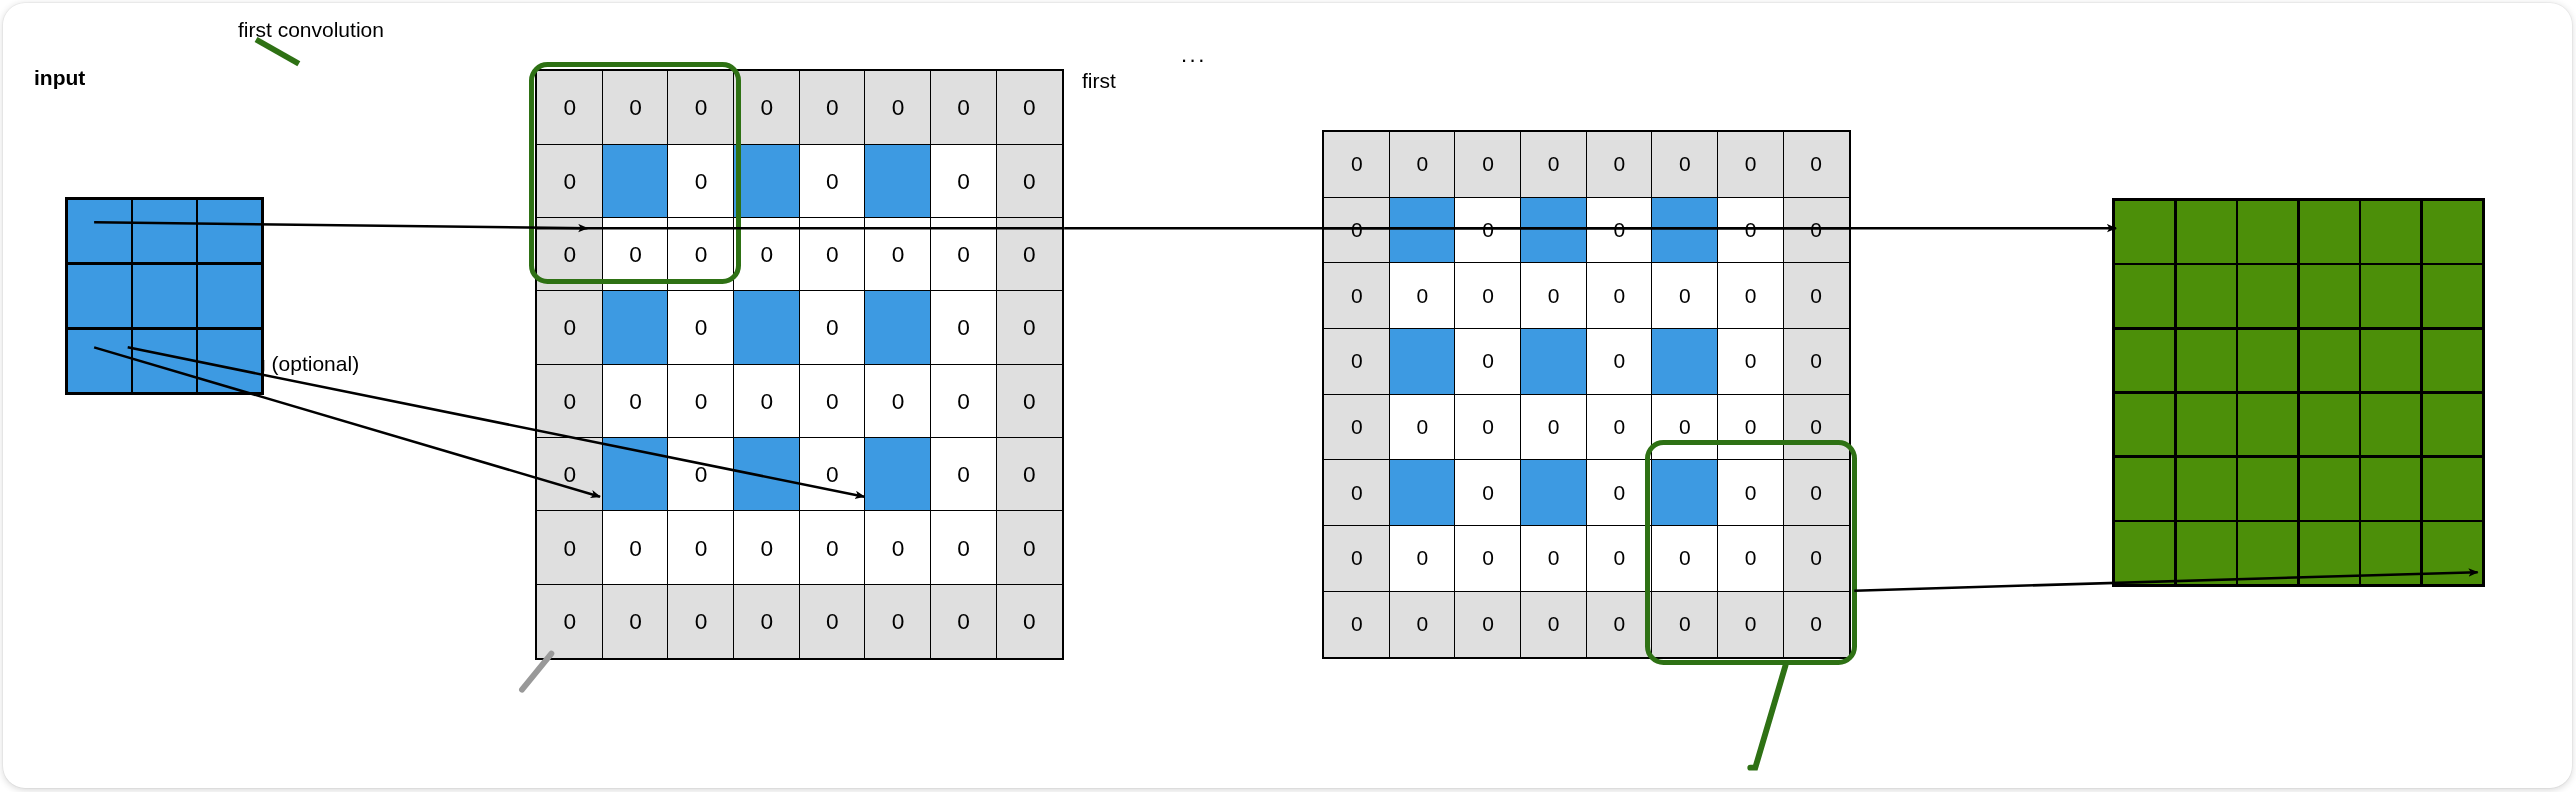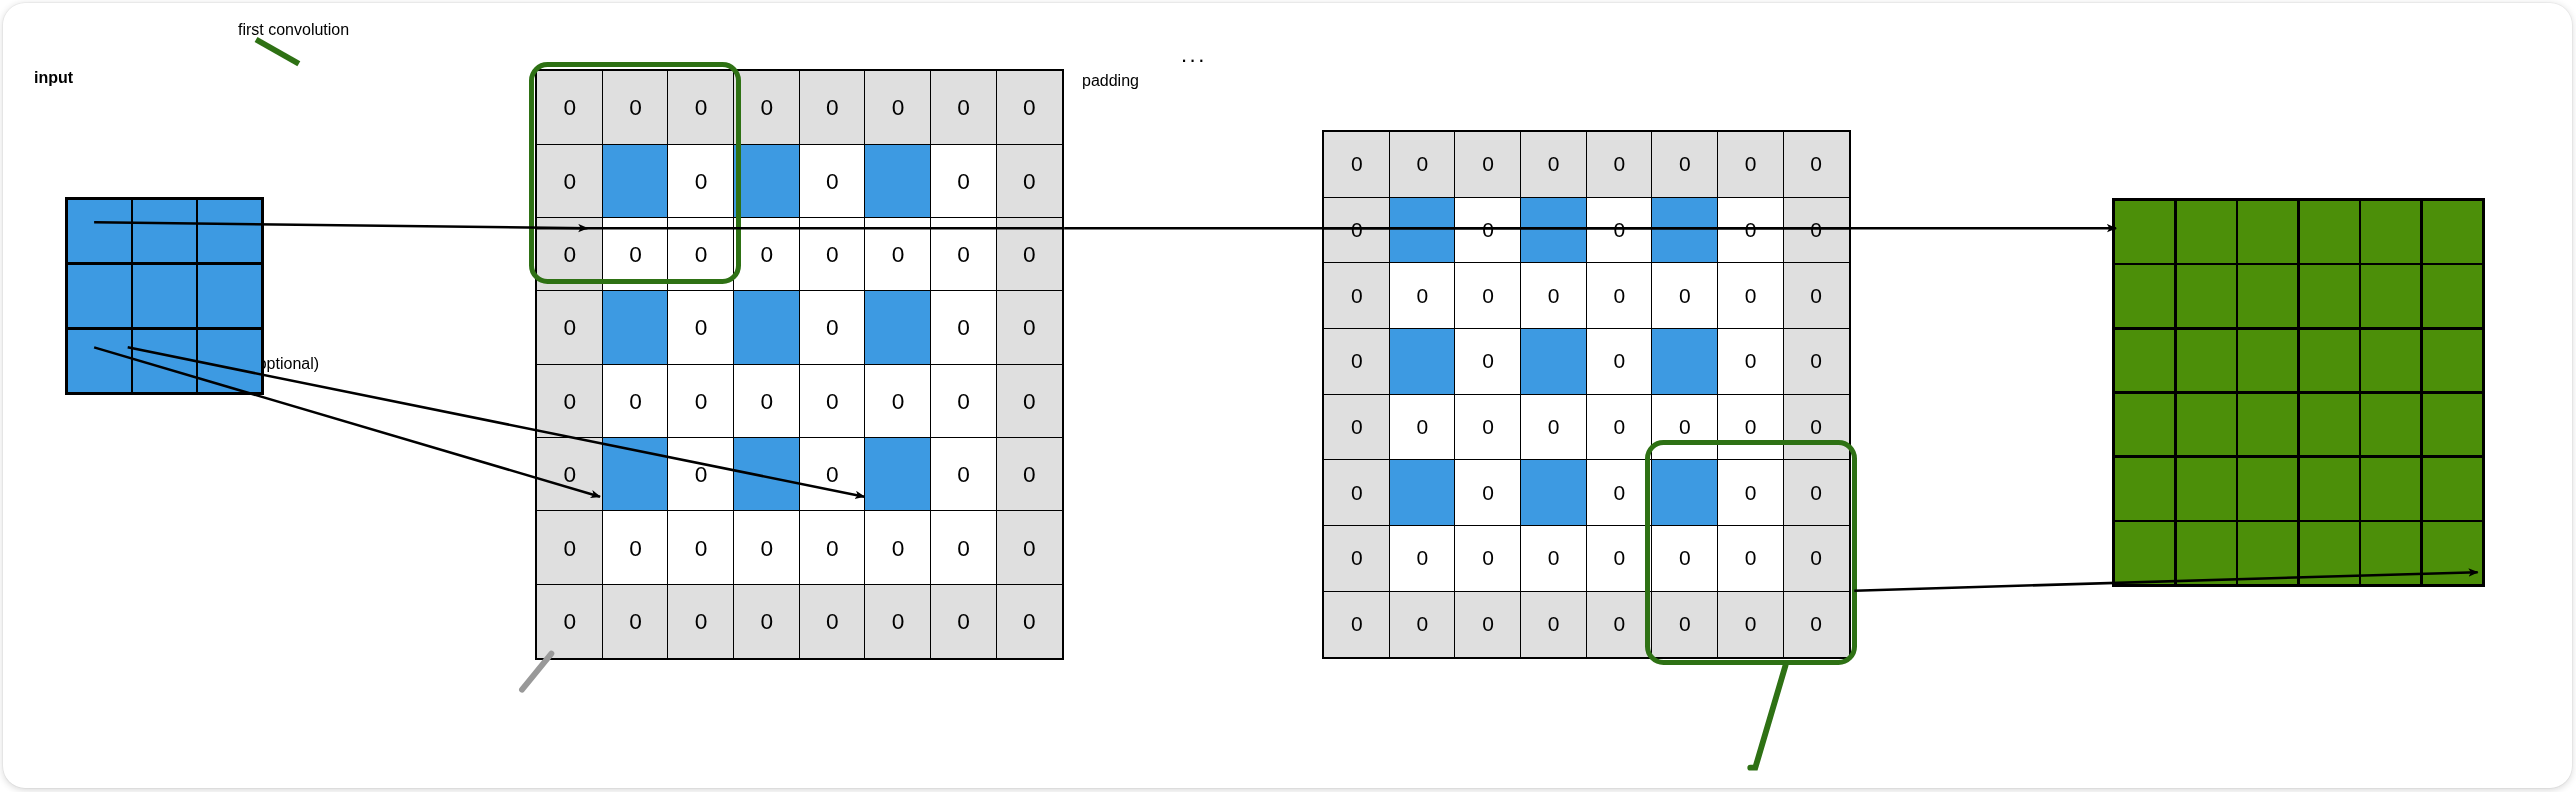--- a/index.html
+++ b/index.html
@@ -6,21 +6,21 @@
   body{width:2576px;height:792px;position:relative;overflow:hidden;
        font-family:"Liberation Sans","DejaVu Sans",sans-serif;}
 
   
   #page-card{
     position:absolute;left:3.4px;top:3.4px;width:2569px;height:785px;
     background:#ffffff;border-radius:22px;
     box-shadow:0 0 0 0.8px rgba(0,0,0,0.045), 0 1.7px 7.6px rgba(0,0,0,0.16);
   }
 
-  .lbl{position:absolute;color:#000;font-size:16px;line-height:21px;white-space:nowrap;}
+  .lbl{position:absolute;color:#000;font-size:21px;line-height:21px;white-space:nowrap;}
 
   
   .grid{position:absolute;display:grid;box-sizing:border-box;
         background:#000;border:2.5px solid #000;}
   .cell{box-sizing:border-box;display:flex;align-items:center;justify-content:center;
         font-size:22.7px;line-height:22.7px;color:#000;
         border:1.7px solid #000;margin:-0.8px;}
   .c-pad{background:#dfdfdf;}
   .c-white{background:#ffffff;}
   .c-blue{background:#3d9ae2;}
@@ -60,21 +60,21 @@
 <div id="page-card"></div>
 
 <div class="lbl" style="left:34px;top:67px;font-weight:bold;">input</div>
 
 <div class="lbl" style="left:238px;top:18.5px;">first convolution</div>
 
 <div class="lbl" style="left:191px;top:353px;">padding (optional)</div>
 
 <div class="lbl" style="left:1181px;top:44px;font-size:22px;letter-spacing:2.5px;">...</div>
 
-<div class="lbl" style="left:1082px;top:70px;">padding</div>
+<div class="lbl" style="left:1082px;top:70px;">first</div>
 
 <div class="lbl" style="left:910px;top:382px;">last convolution</div>
 
 <div class="grid" id="input-grid">
     <div class="cell c-blue"></div>
     <div class="cell c-blue"></div>
     <div class="cell c-blue"></div>
     <div class="cell c-blue"></div>
     <div class="cell c-blue"></div>
     <div class="cell c-blue"></div>

